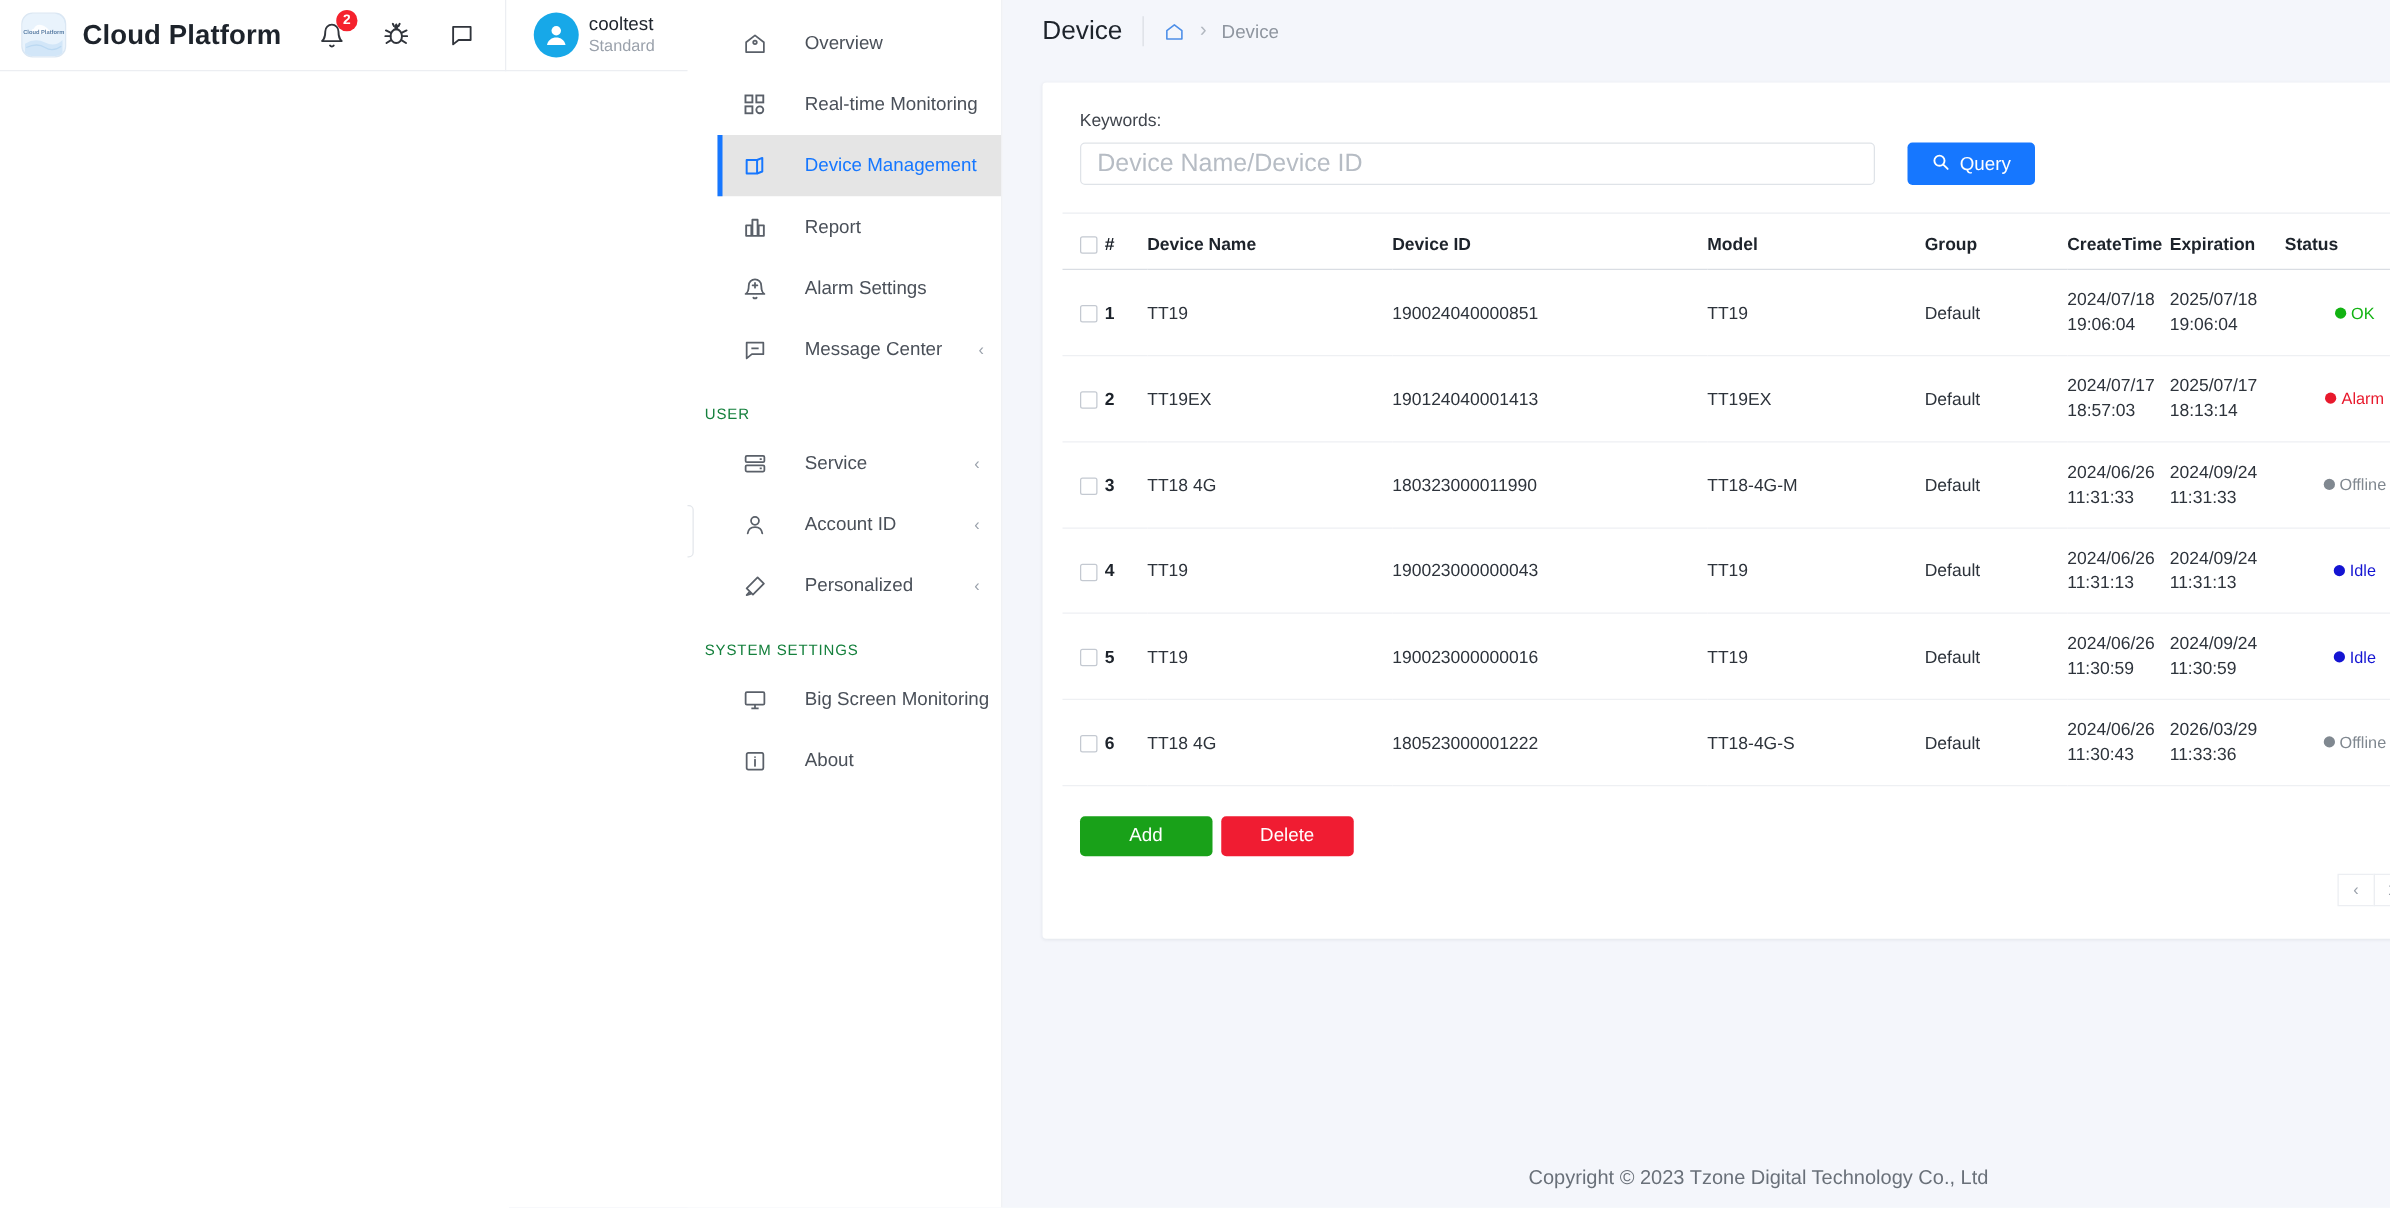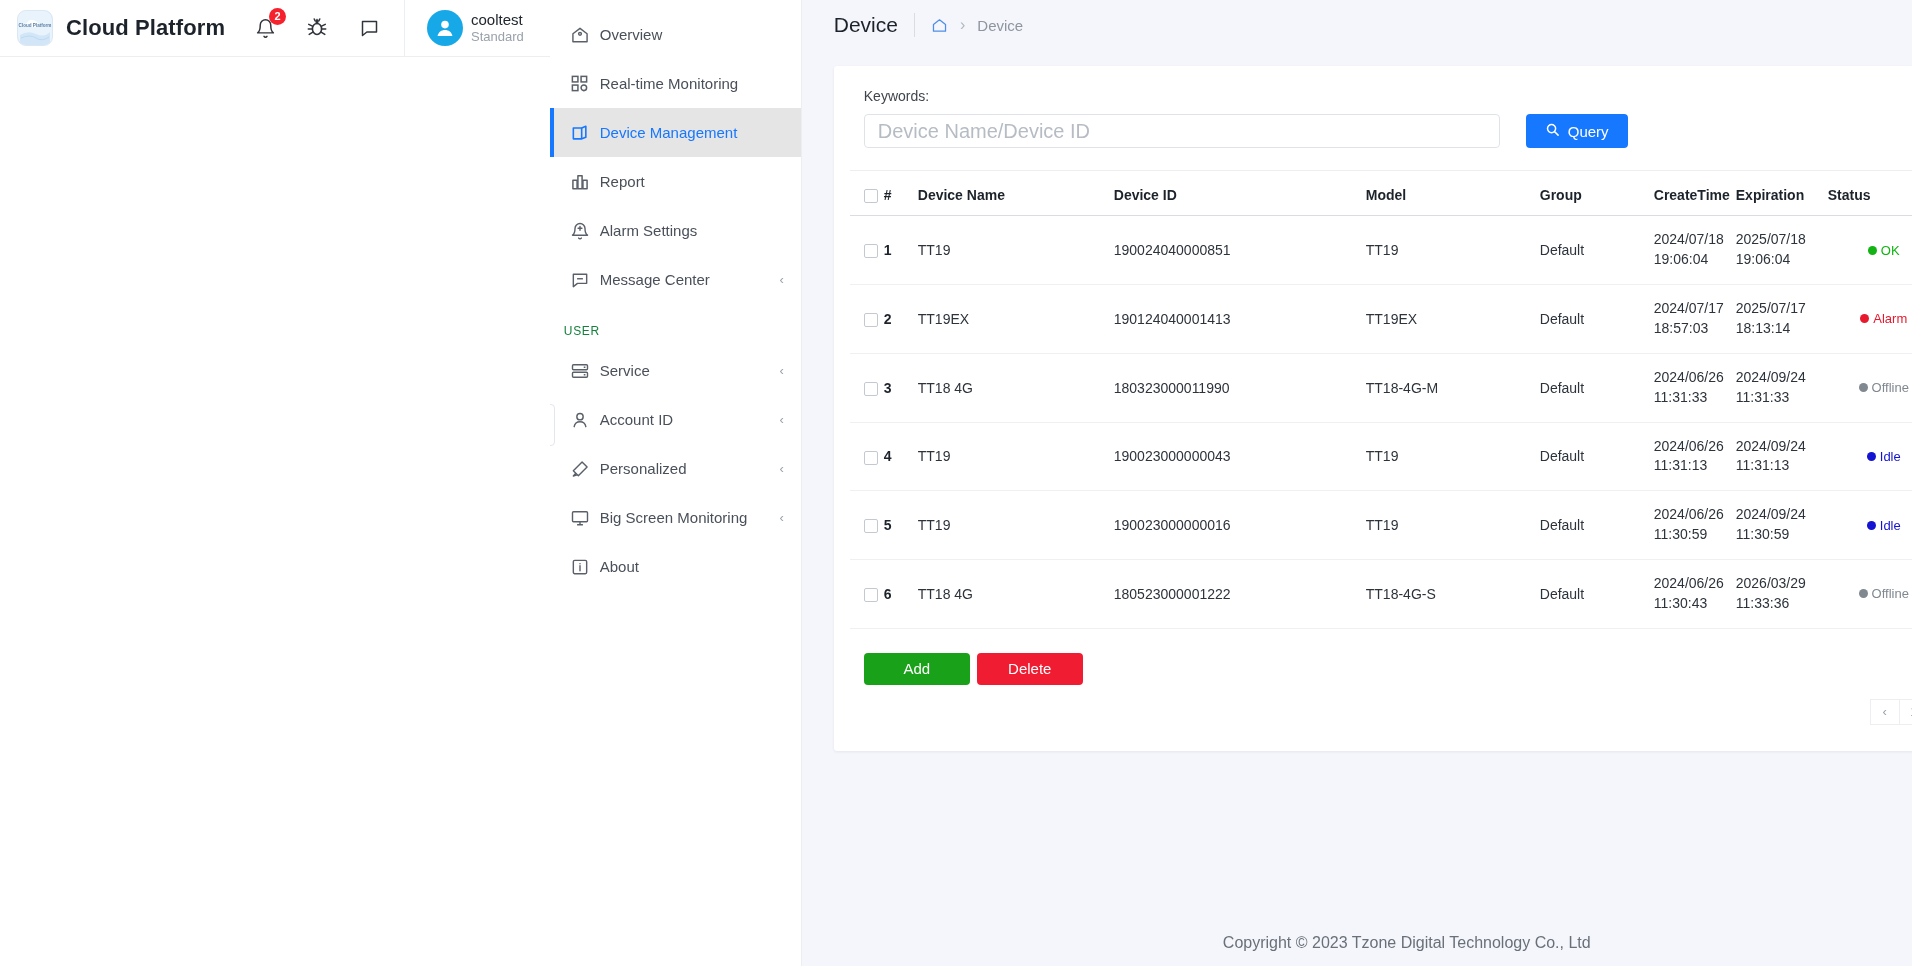--- a/index.html
+++ b/index.html
@@ -63,22 +63,22 @@
   .body { flex: 1 1 auto; display: flex; min-height: 0; }
 
   
   .sidebar {
     width: 252px; flex: 0 0 252px; background: #ffffff;
     border-right: 1px solid #eceef2;
     padding-top: 10px; overflow: hidden; position: relative;
   }
   .nav-item {
     height: 49px; display: flex; align-items: center;
-    padding: 0 17px 0 19px; gap: 9px;
-    font-size: 15px; color: #4a5059; cursor: pointer; position: relative;
+    padding: 0 17px 0 19px; gap: 29px;
+    font-size: 15px; color: #4a5059; cursor: pointer; position: relative; margin-left: 24px;
   }
   .nav-item .nv-ico { width: 22px; height: 22px; display:flex; align-items:center; justify-content:center; color:#5a6069; flex: 0 0 22px;}
   .nav-item .nv-label { flex: 1 1 auto; white-space: nowrap; }
   .nav-item .nv-arrow { color: #9aa1ab; font-size: 13px; flex: 0 0 auto; }
   .nav-item.active {
     background: #e5e5e5; color: #1677ff; font-weight: 400;
   }
   .nav-item.active .nv-ico { color: #1677ff; }
   .nav-item.active::before {
     content: ""; position: absolute; left: 0; top: 0; bottom: 0;
@@ -358,20 +358,21 @@
         <span class="nv-ico">
           <svg width="20" height="20" viewBox="0 0 24 24" fill="none" stroke="currentColor" stroke-width="1.7" stroke-linejoin="round">
             <path d="M14.5 3.5 L20.5 9.5 L10 20 L4 14z"></path>
               <path d="M7 17l-3 3.5 4.5-1.5"></path>
           </svg>
         </span>
         <span class="nv-label">Personalized</span>
         <span class="nv-arrow">‹</span>
       </div>
 
+      <div class="nav-group">SYSTEM SETTINGS</div>
 
       <div class="nav-item">
         <span class="nv-ico">
           <svg width="20" height="20" viewBox="0 0 24 24" fill="none" stroke="currentColor" stroke-width="1.7" stroke-linejoin="round">
             <rect x="3" y="4.5" width="18" height="12" rx="1.2"></rect>
               <path d="M12 16.5v3M8.5 20h7"></path>
           </svg>
         </span>
         <span class="nv-label">Big Screen Monitoring</span>
         <span class="nv-arrow">‹</span>

